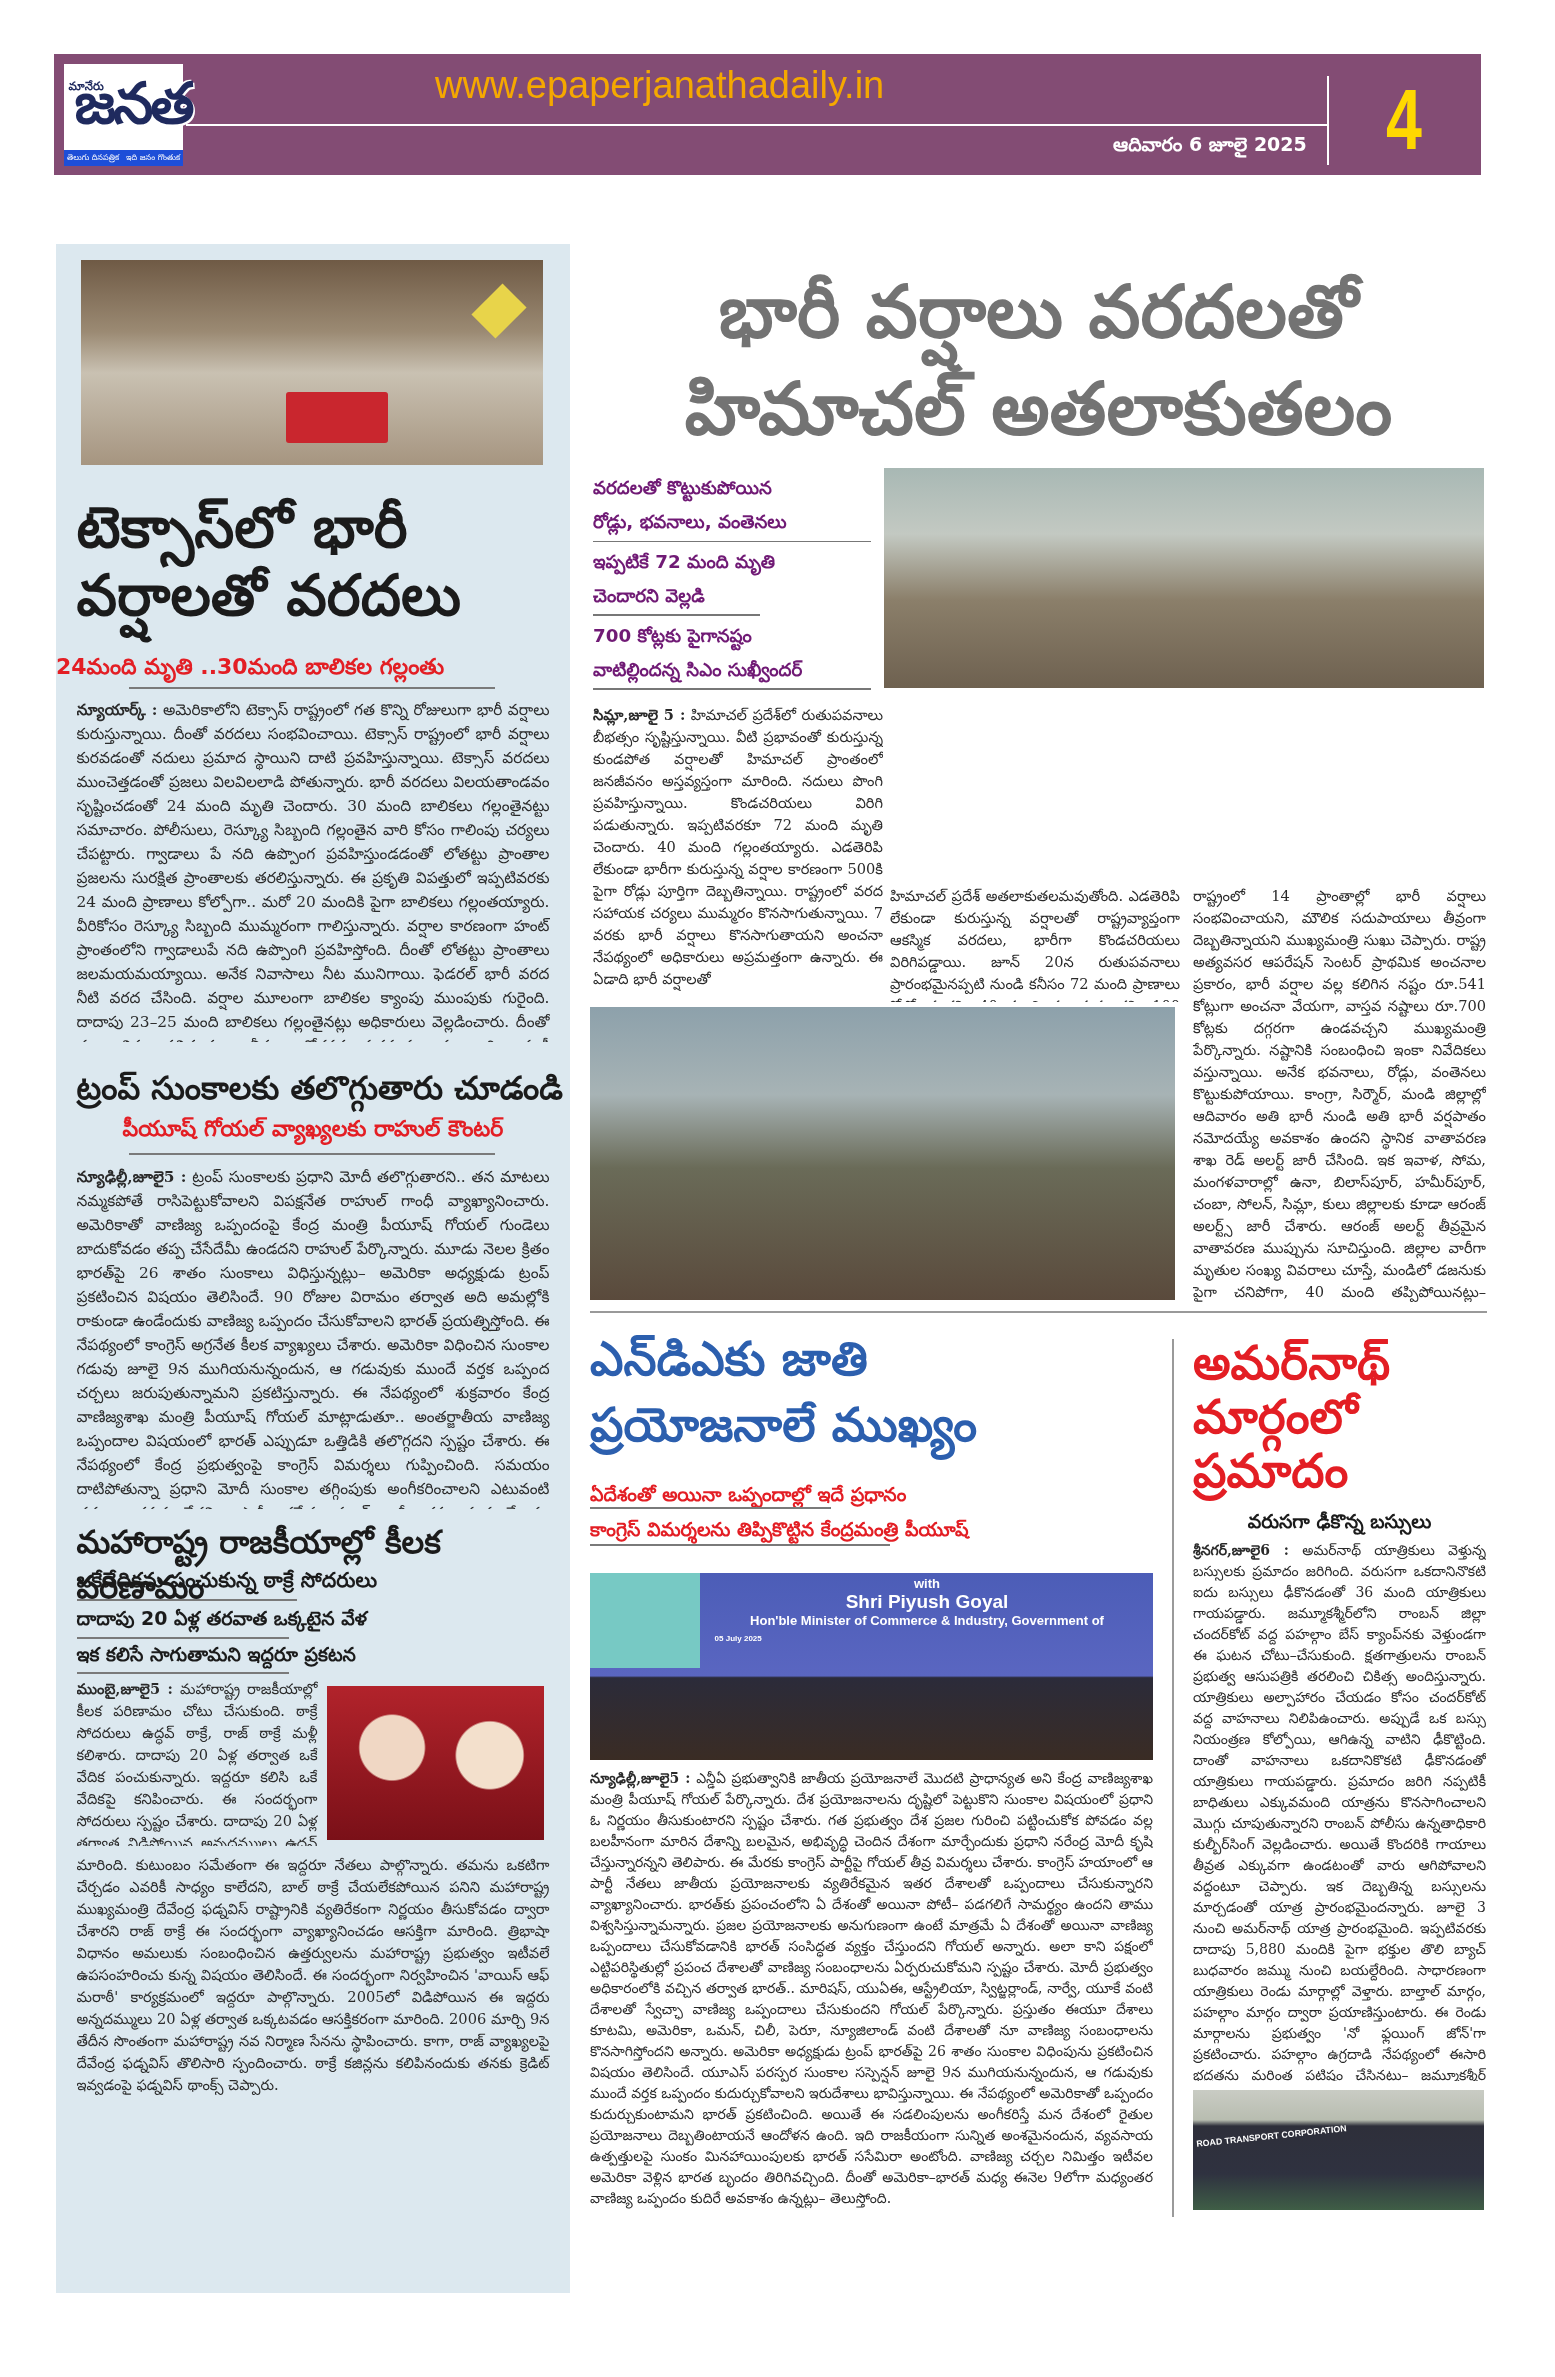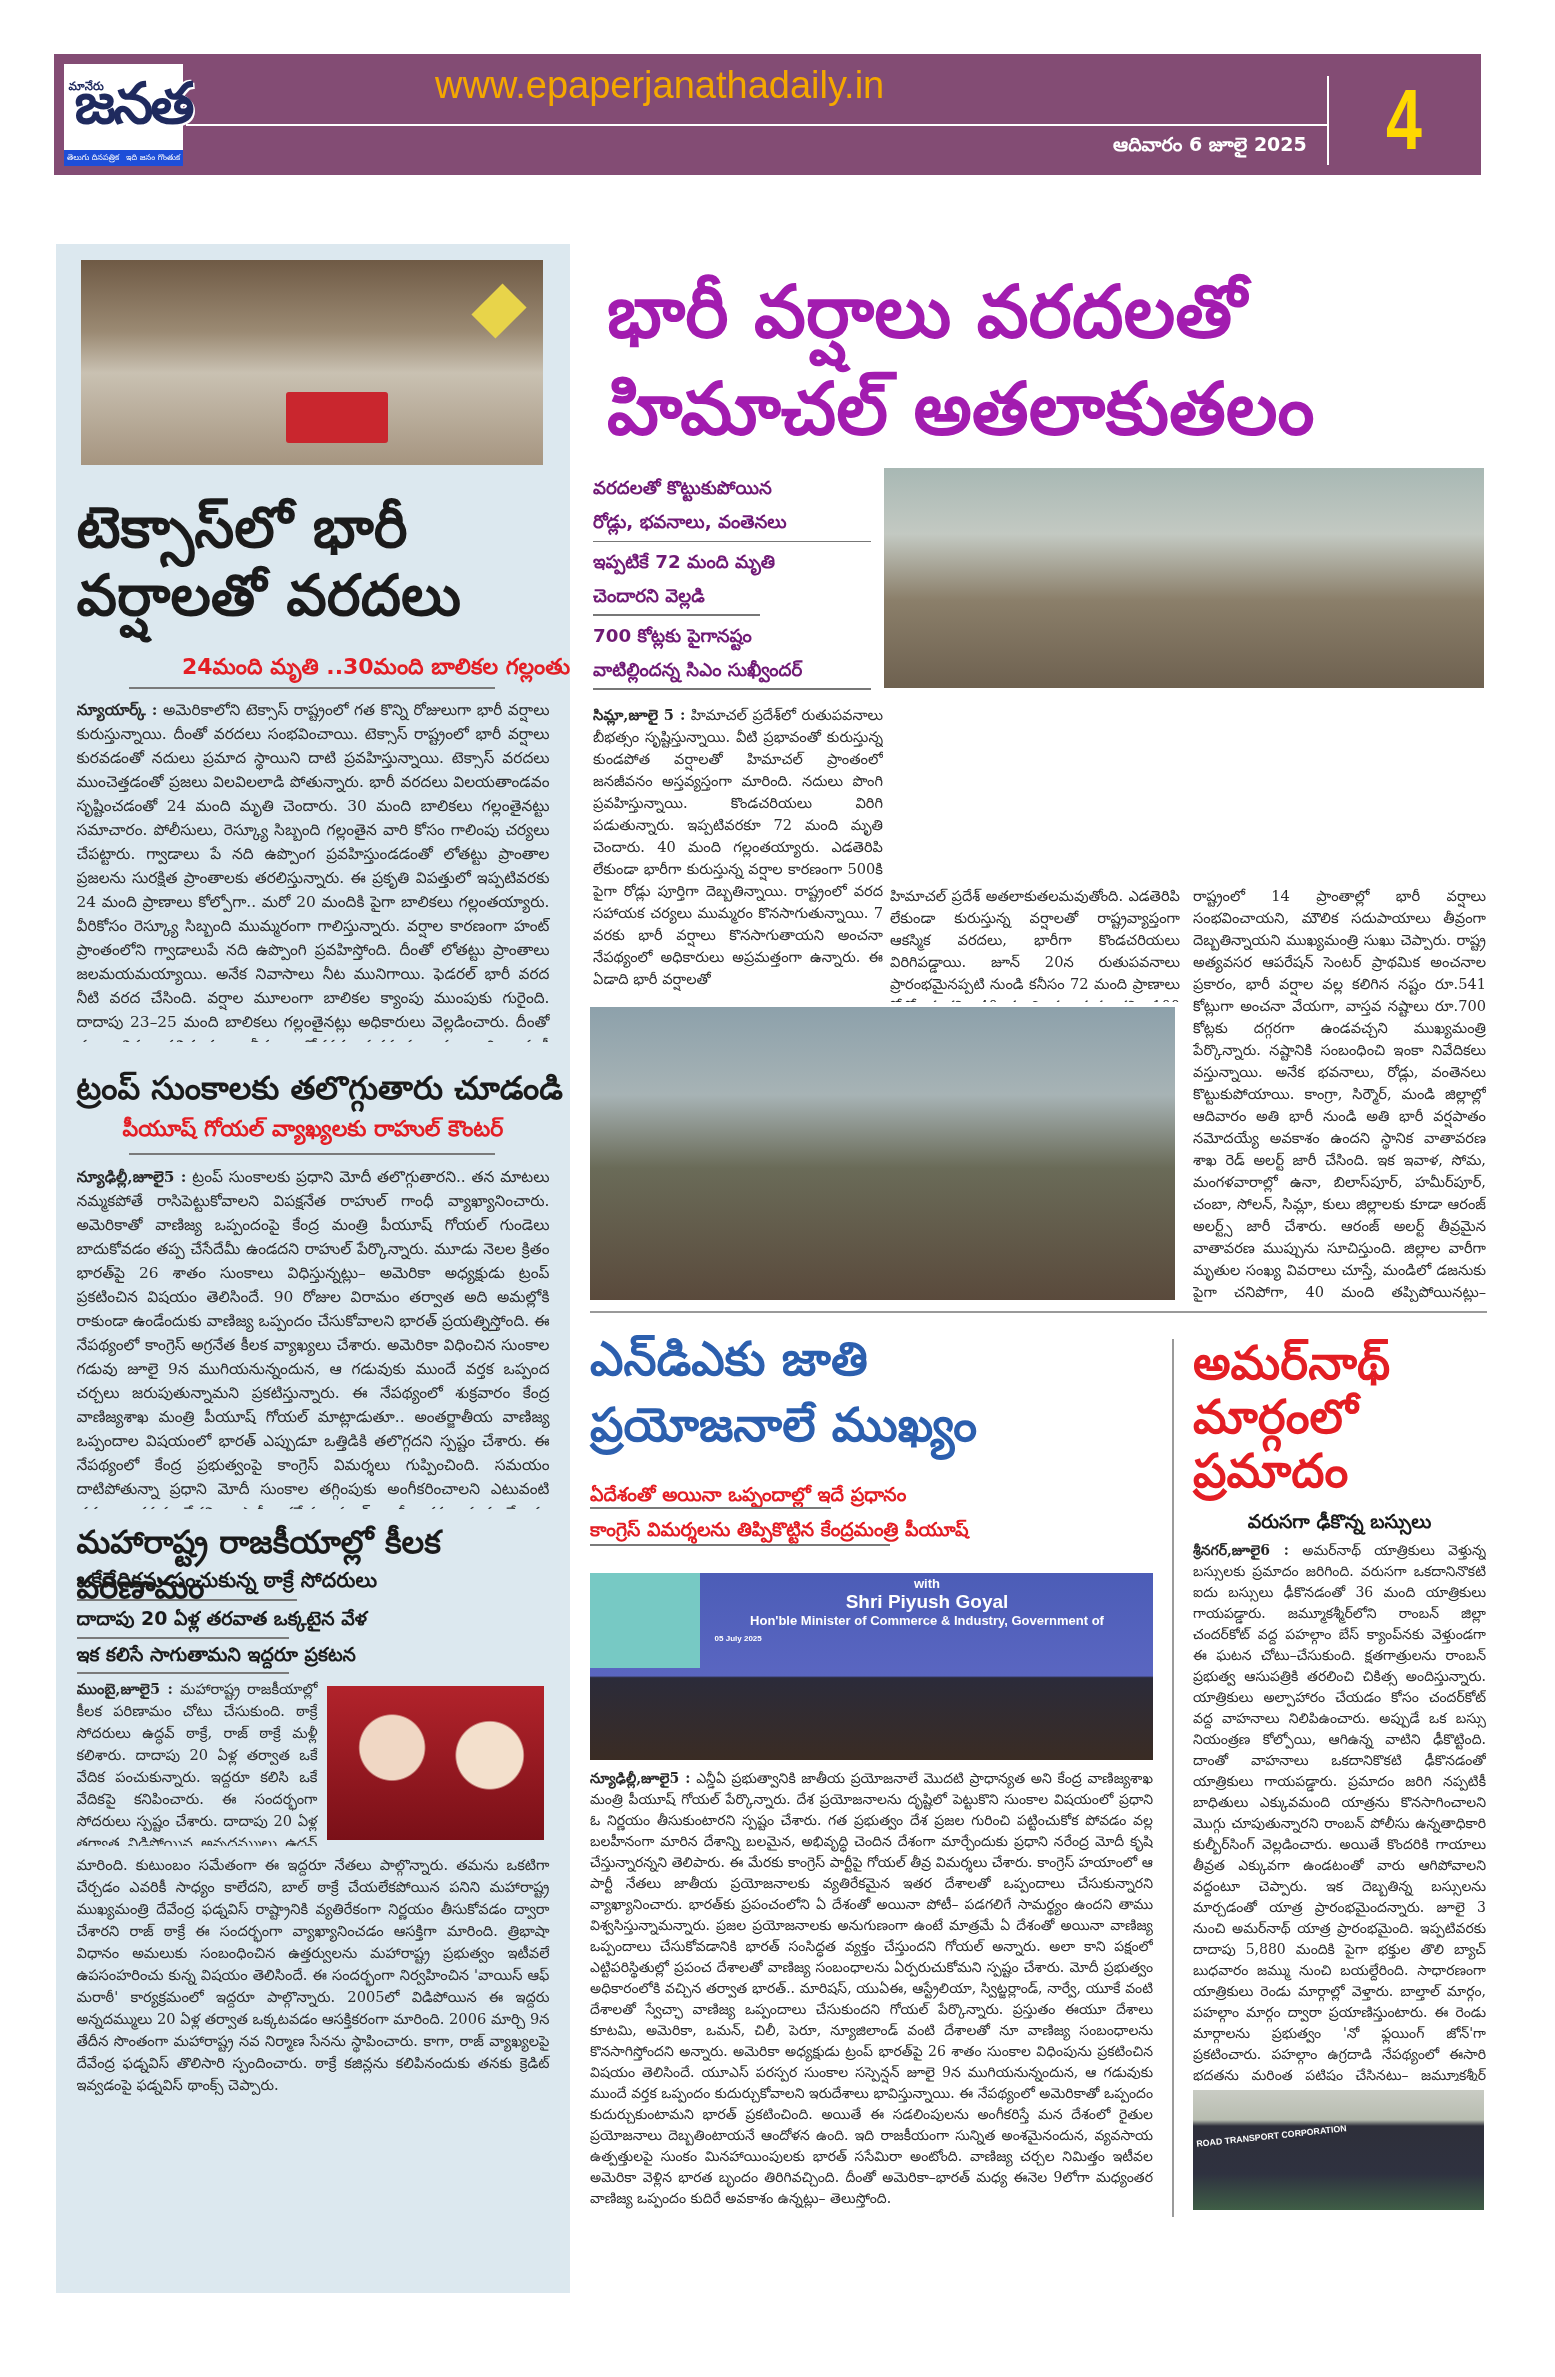--- a/index.html
+++ b/index.html
@@ -23,40 +23,40 @@
   .left-col { position: absolute; left: 56px; top: 244px; width: 514px; height: 2049px; background: #dce8ef; padding: 0 11.7px; }
   .photo { position: relative; overflow: hidden; }
   .photo .ph { position: absolute; inset: 0; }
   .texas-photo { position: absolute; left: 25px; top: 16px; width: 462px; height: 205px; }
   .texas-photo .ph { background: linear-gradient(180deg, #6f5a45 0%, #9b8a73 35%, #c9c1b2 55%, #a69580 100%); }
   .truck { position: absolute; left: 205px; top: 132px; width: 102px; height: 51px; background: #c9262e; border-radius: 2.9px; }
   .sign { position: absolute; left: 401px; top: 29px; width: 34px; height: 44px; background: #e8d44a; transform: rotate(45deg); }
 
   .h-huge { font-family: "DejaVu Sans", sans-serif; font-weight: bold; line-height: 1.2; }
   .texas-title { position: absolute; left: 20.5px; top: 249px; font-size: 57px; color: #1b1b1b; width: 483px; }
-  .texas-sub { position: absolute; left: 0; top: 410px; width: 100%; text-align: right; font-family: "DejaVu Sans", sans-serif; font-weight: bold; font-size: 22px; color: #e31e24; }
+  .texas-sub { position: absolute; left: 0; top: 410px; width: 100%; text-align: left; font-family: "DejaVu Sans", sans-serif; font-weight: bold; font-size: 22px; color: #e31e24; }
   .rule { position: absolute; height: 1.5px; background: #7a7a7a; }
 
   .body-text { font-size: 15.4px; line-height: 24px; color: #2a2a2a; text-align: justify; }
   .dateline { font-weight: bold; }
 
   .texas-body { position: absolute; left: 20.5px; top: 454px; width: 473px; }
   .trump-title { position: absolute; left: 20.5px; top: 825px; font-family: "DejaVu Sans", sans-serif; font-size: 32px; font-weight: bold; color: #1b1b1b; }
   .trump-sub { position: absolute; left: 0; top: 872px; width: 100%; text-align: center; font-family: "DejaVu Sans", sans-serif; font-size: 22px; font-weight: bold; color: #e31e24; }
   .trump-body { position: absolute; left: 20.5px; top: 921px; width: 473px; }
 
   .maha-title { position: absolute; left: 20.5px; top: 1279px; font-family: "DejaVu Sans", sans-serif; font-size: 32px; font-weight: bold; color: #1b1b1b; }
   .maha-sub { position: absolute; left: 20.5px; font-family: "DejaVu Sans", sans-serif; font-size: 20.5px; font-weight: bold; color: #1b1b1b; }
   .maha-body-narrow { position: absolute; left: 20.5px; top: 1434px; width: 241px; }
   .maha-photo { position: absolute; left: 271px; top: 1442px; width: 217px; height: 154px; }
   .maha-photo .ph { background: radial-gradient(circle at 30% 40%, #f0d7c4 0 18%, transparent 19%), radial-gradient(circle at 75% 45%, #f3e0cc 0 18%, transparent 19%), linear-gradient(180deg, #b2232b, #7a1018); }
   .maha-body-wide { position: absolute; left: 20.5px; top: 1610px; width: 473px; }
 
   
-  .main-head { position: absolute; left: 607px; top: 263px; width: 863px; font-family: "DejaVu Sans", sans-serif; font-weight: bold; font-size: 73px; color: #a21caf; line-height: 97px; }
+  .main-head { position: absolute; left: 607px; top: 263px; width: 863px; text-align: center; font-family: "DejaVu Sans", sans-serif; font-weight: bold; font-size: 73px; color: #737373; line-height: 97px; }
   .deck { position: absolute; left: 593px; top: 471px; width: 278px; }
   .deck-line { font-family: "DejaVu Sans", sans-serif; font-weight: bold; font-size: 18.3px; line-height: 34px; color: #701a75; }
   .deck-rule { height: 1.5px; background: #777; margin: 1.5px 0 2.9px 0; }
 
   .flood-photo1 { position: absolute; left: 884px; top: 468px; width: 600px; height: 220px; }
   .flood-photo1 .ph { background: linear-gradient(180deg, #a8b8b4 0%, #c3c9c2 30%, #8b7f6a 60%, #6e6150 100%); }
 
   .himachal-col1 { position: absolute; left: 593px; top: 704px; width: 290px; }
   .himachal-col2 { position: absolute; left: 890px; top: 790px; width: 290px; }
   .himachal-col3 { position: absolute; left: 1193px; top: 732px; width: 293px; }

